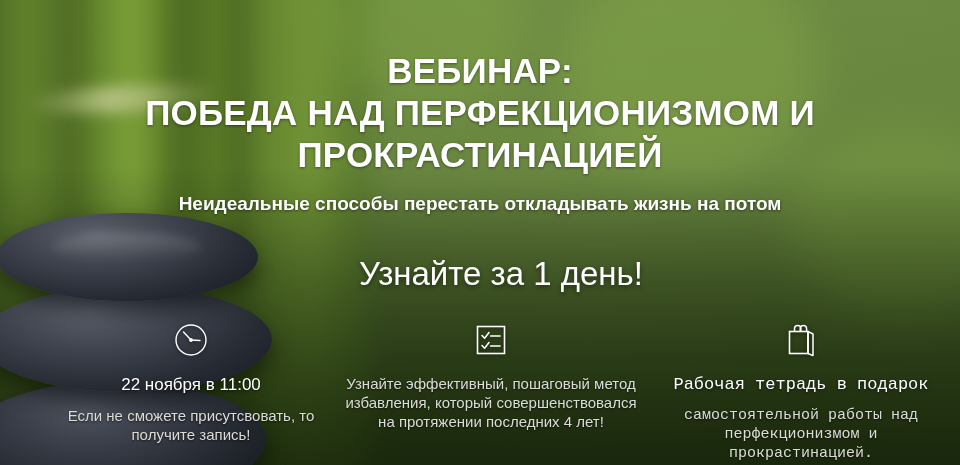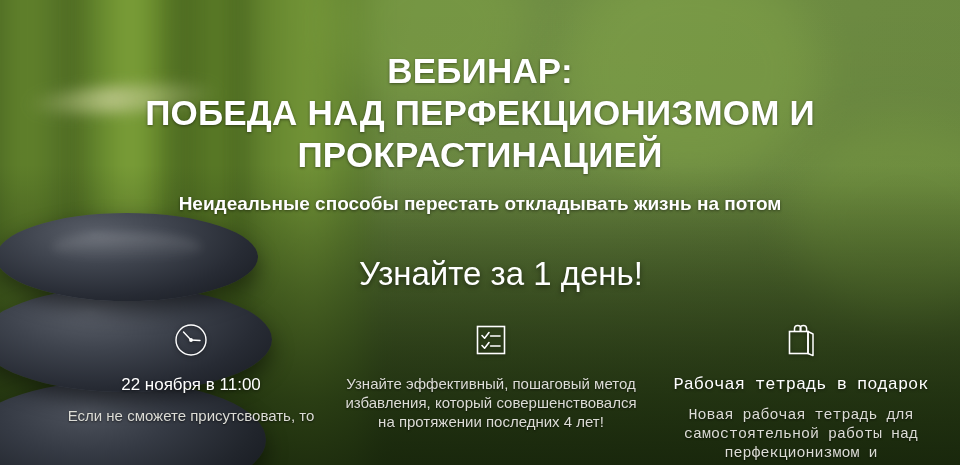--- a/index.html
+++ b/index.html
@@ -209,20 +209,21 @@
           <svg width="34" height="34" viewBox="0 0 34 34" fill="none">
             <circle cx="17" cy="17" r="15" stroke="#ffffff" stroke-width="1.4"></circle>
             <line x1="17" y1="17" x2="9.5" y2="9" stroke="#ffffff" stroke-width="1.4" stroke-linecap="round"></line>
             <line x1="17" y1="17" x2="26" y2="17.5" stroke="#ffffff" stroke-width="1.4" stroke-linecap="round"></line>
             <circle cx="17" cy="17" r="1.9" fill="#ffffff"></circle>
           </svg>
         </div>
         <div class="f-title">22 ноября в 11:00</div>
         <div class="f-body">
           <span>Если не сможете присутсвовать, то</span>
+          <span>получите запись!</span>
         </div>
       </div>
 
       <div class="feature f2">
         <div class="f-icon">
           <svg width="34" height="34" viewBox="0 0 34 34" fill="none">
             <rect x="3.5" y="3.5" width="27" height="27" stroke="#ffffff" stroke-width="1.6"></rect>
             <polyline points="8,12.5 10.6,15.2 15,9.6" stroke="#ffffff" stroke-width="1.6" stroke-linecap="round" stroke-linejoin="round"></polyline>
             <line x1="16.6" y1="13" x2="26" y2="13" stroke="#ffffff" stroke-width="1.6" stroke-linecap="round"></line>
             <polyline points="8,22.5 10.6,25.2 15,19.6" stroke="#ffffff" stroke-width="1.6" stroke-linecap="round" stroke-linejoin="round"></polyline>
@@ -240,21 +241,20 @@
         <div class="f-icon">
           <svg width="34" height="36" viewBox="0 0 34 36" fill="none">
             <path d="M10.5 9.5 V6.6 a3.2 3.2 0 0 1 6.4 0 V9.5" stroke="#ffffff" stroke-width="1.5" fill="none"></path>
             <path d="M16.2 9.5 V6.6 a3.2 3.2 0 0 1 6.4 0 V9.5" stroke="#ffffff" stroke-width="1.5" fill="none"></path>
             <rect x="5.5" y="9.5" width="18.5" height="22" stroke="#ffffff" stroke-width="1.6" fill="none"></rect>
             <path d="M24 9.5 L29 12 V33.6 L24 31.5 Z" stroke="#ffffff" stroke-width="1.5" fill="none" stroke-linejoin="round"></path>
           </svg>
         </div>
         <div class="f-title">Рабочая тетрадь в подарок</div>
         <div class="f-body">
-          <span>Новая рабочая тетрадь для</span>
           <span>самостоятельной работы  над</span>
           <span>перфекционизмом и прокрастинацией.</span>
         </div>
       </div>
 
     </div>
   </div>
 </div>
 
 </body></html>

